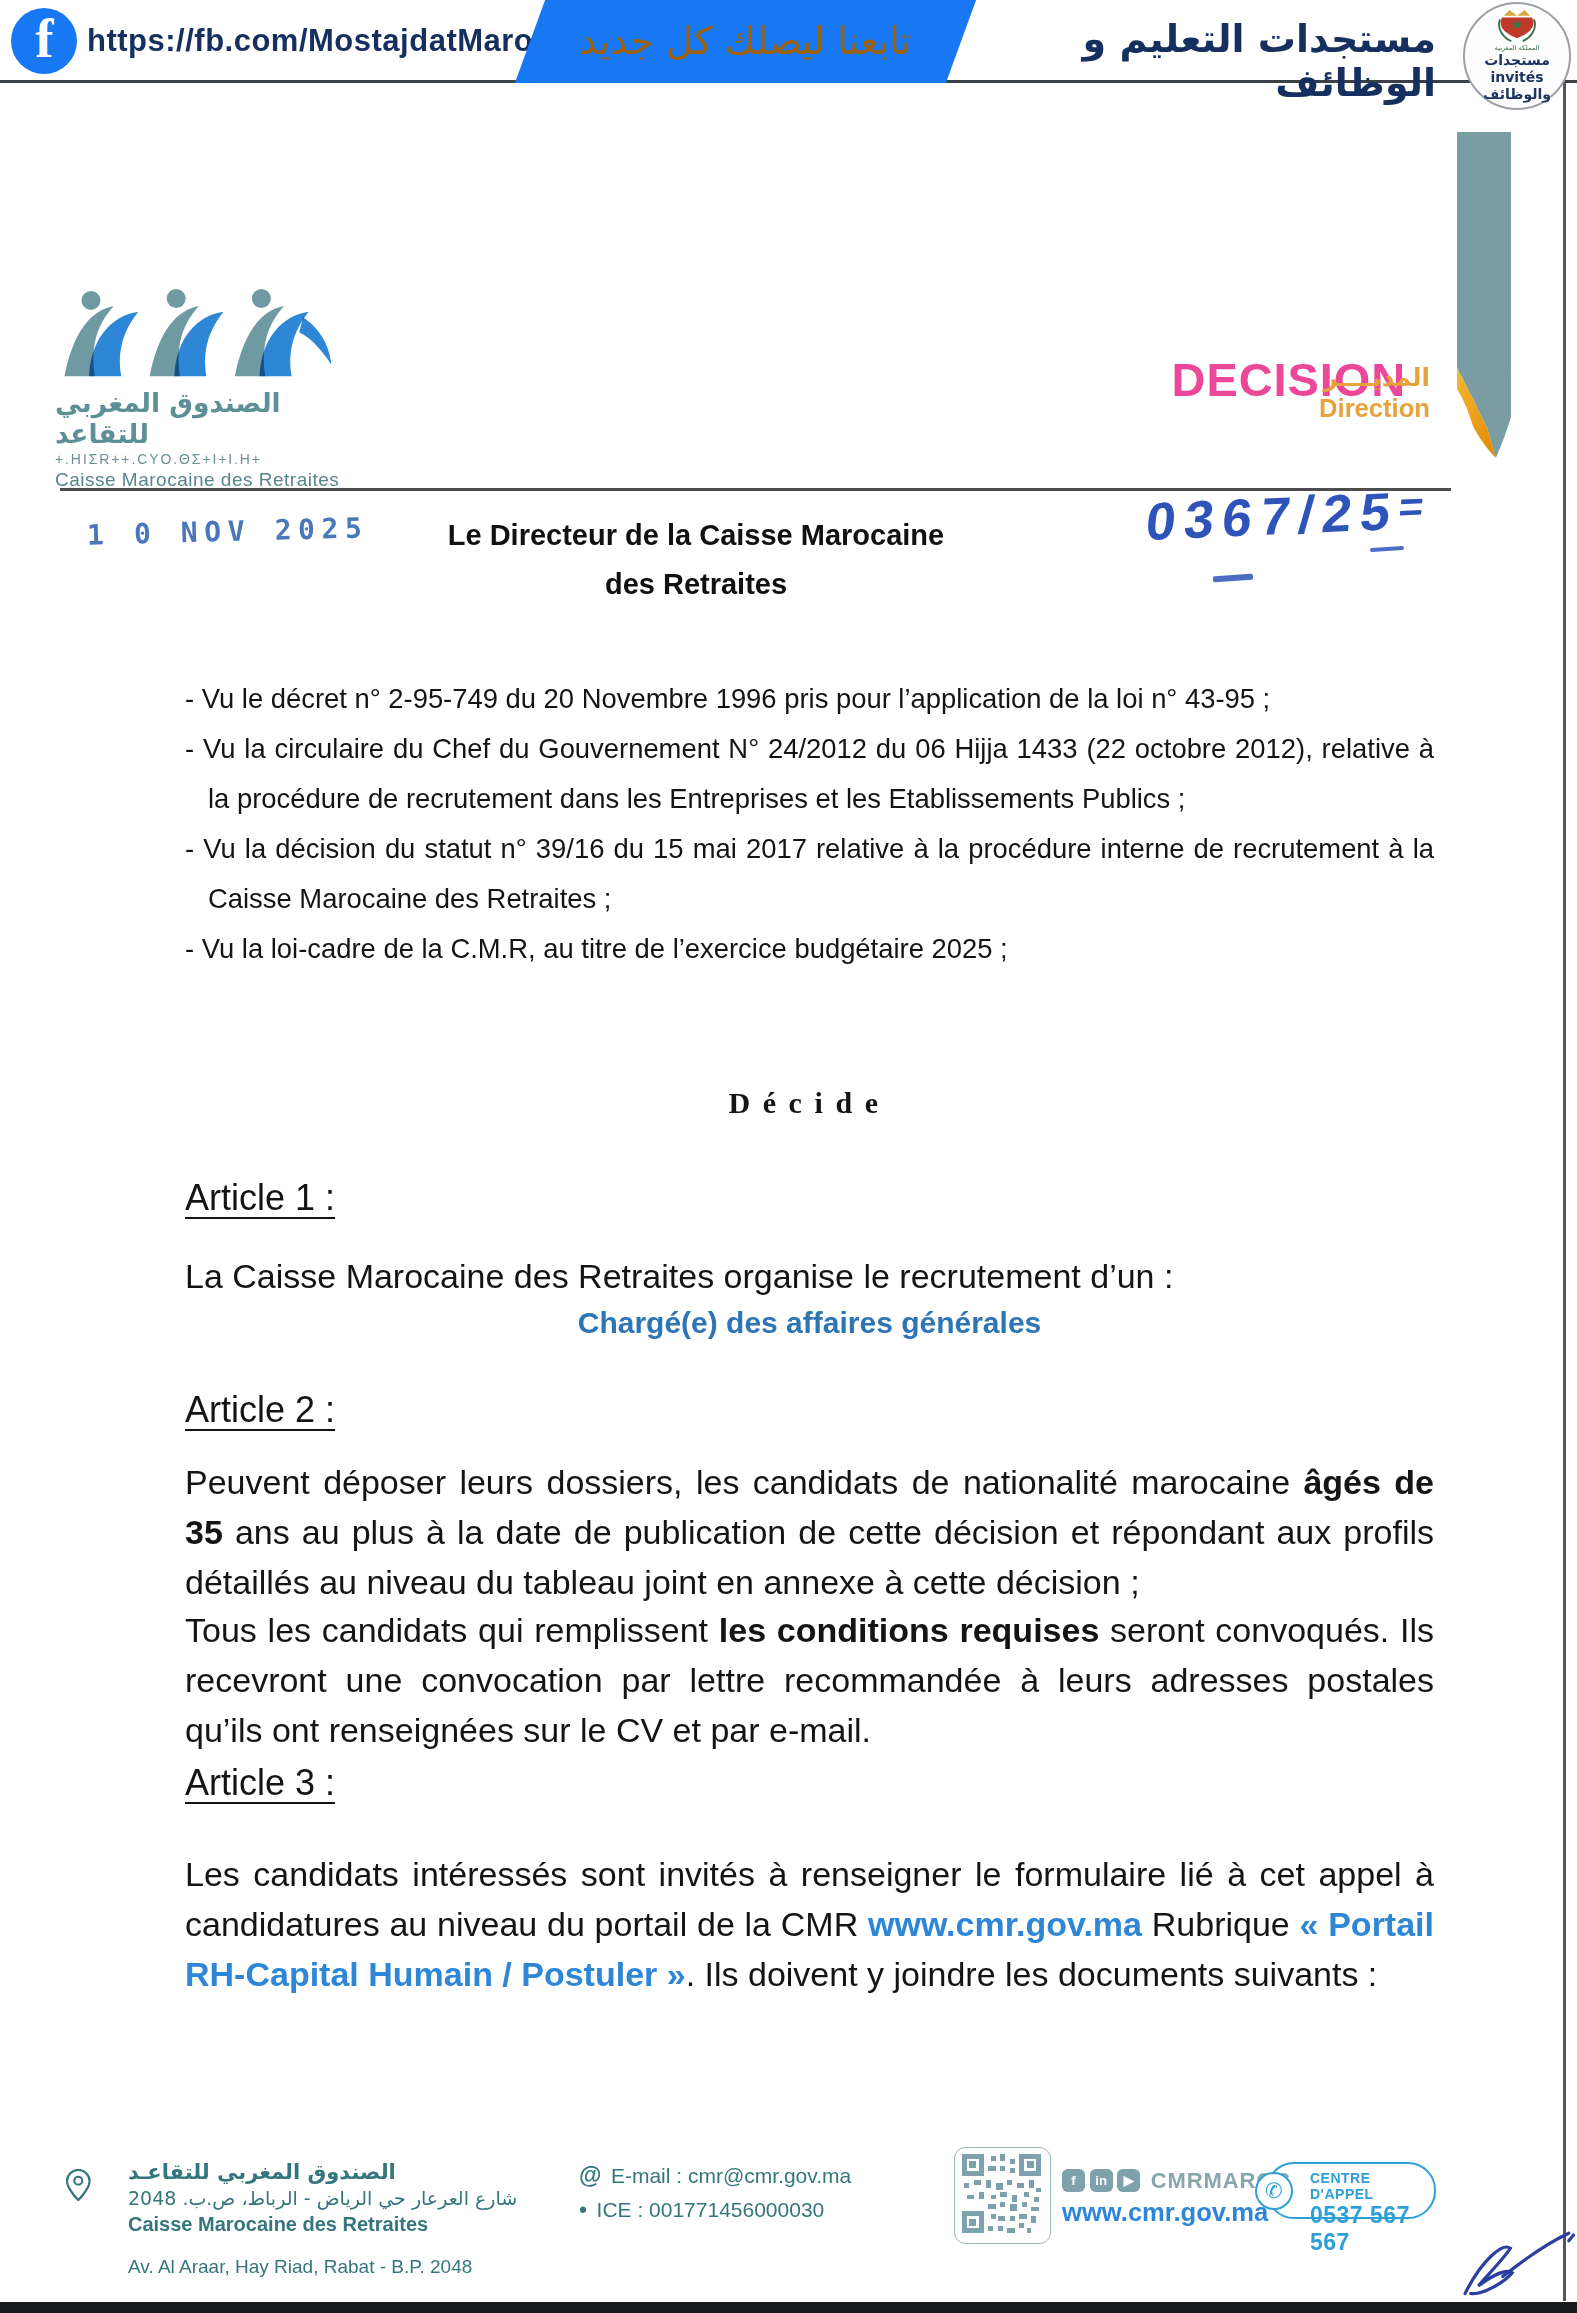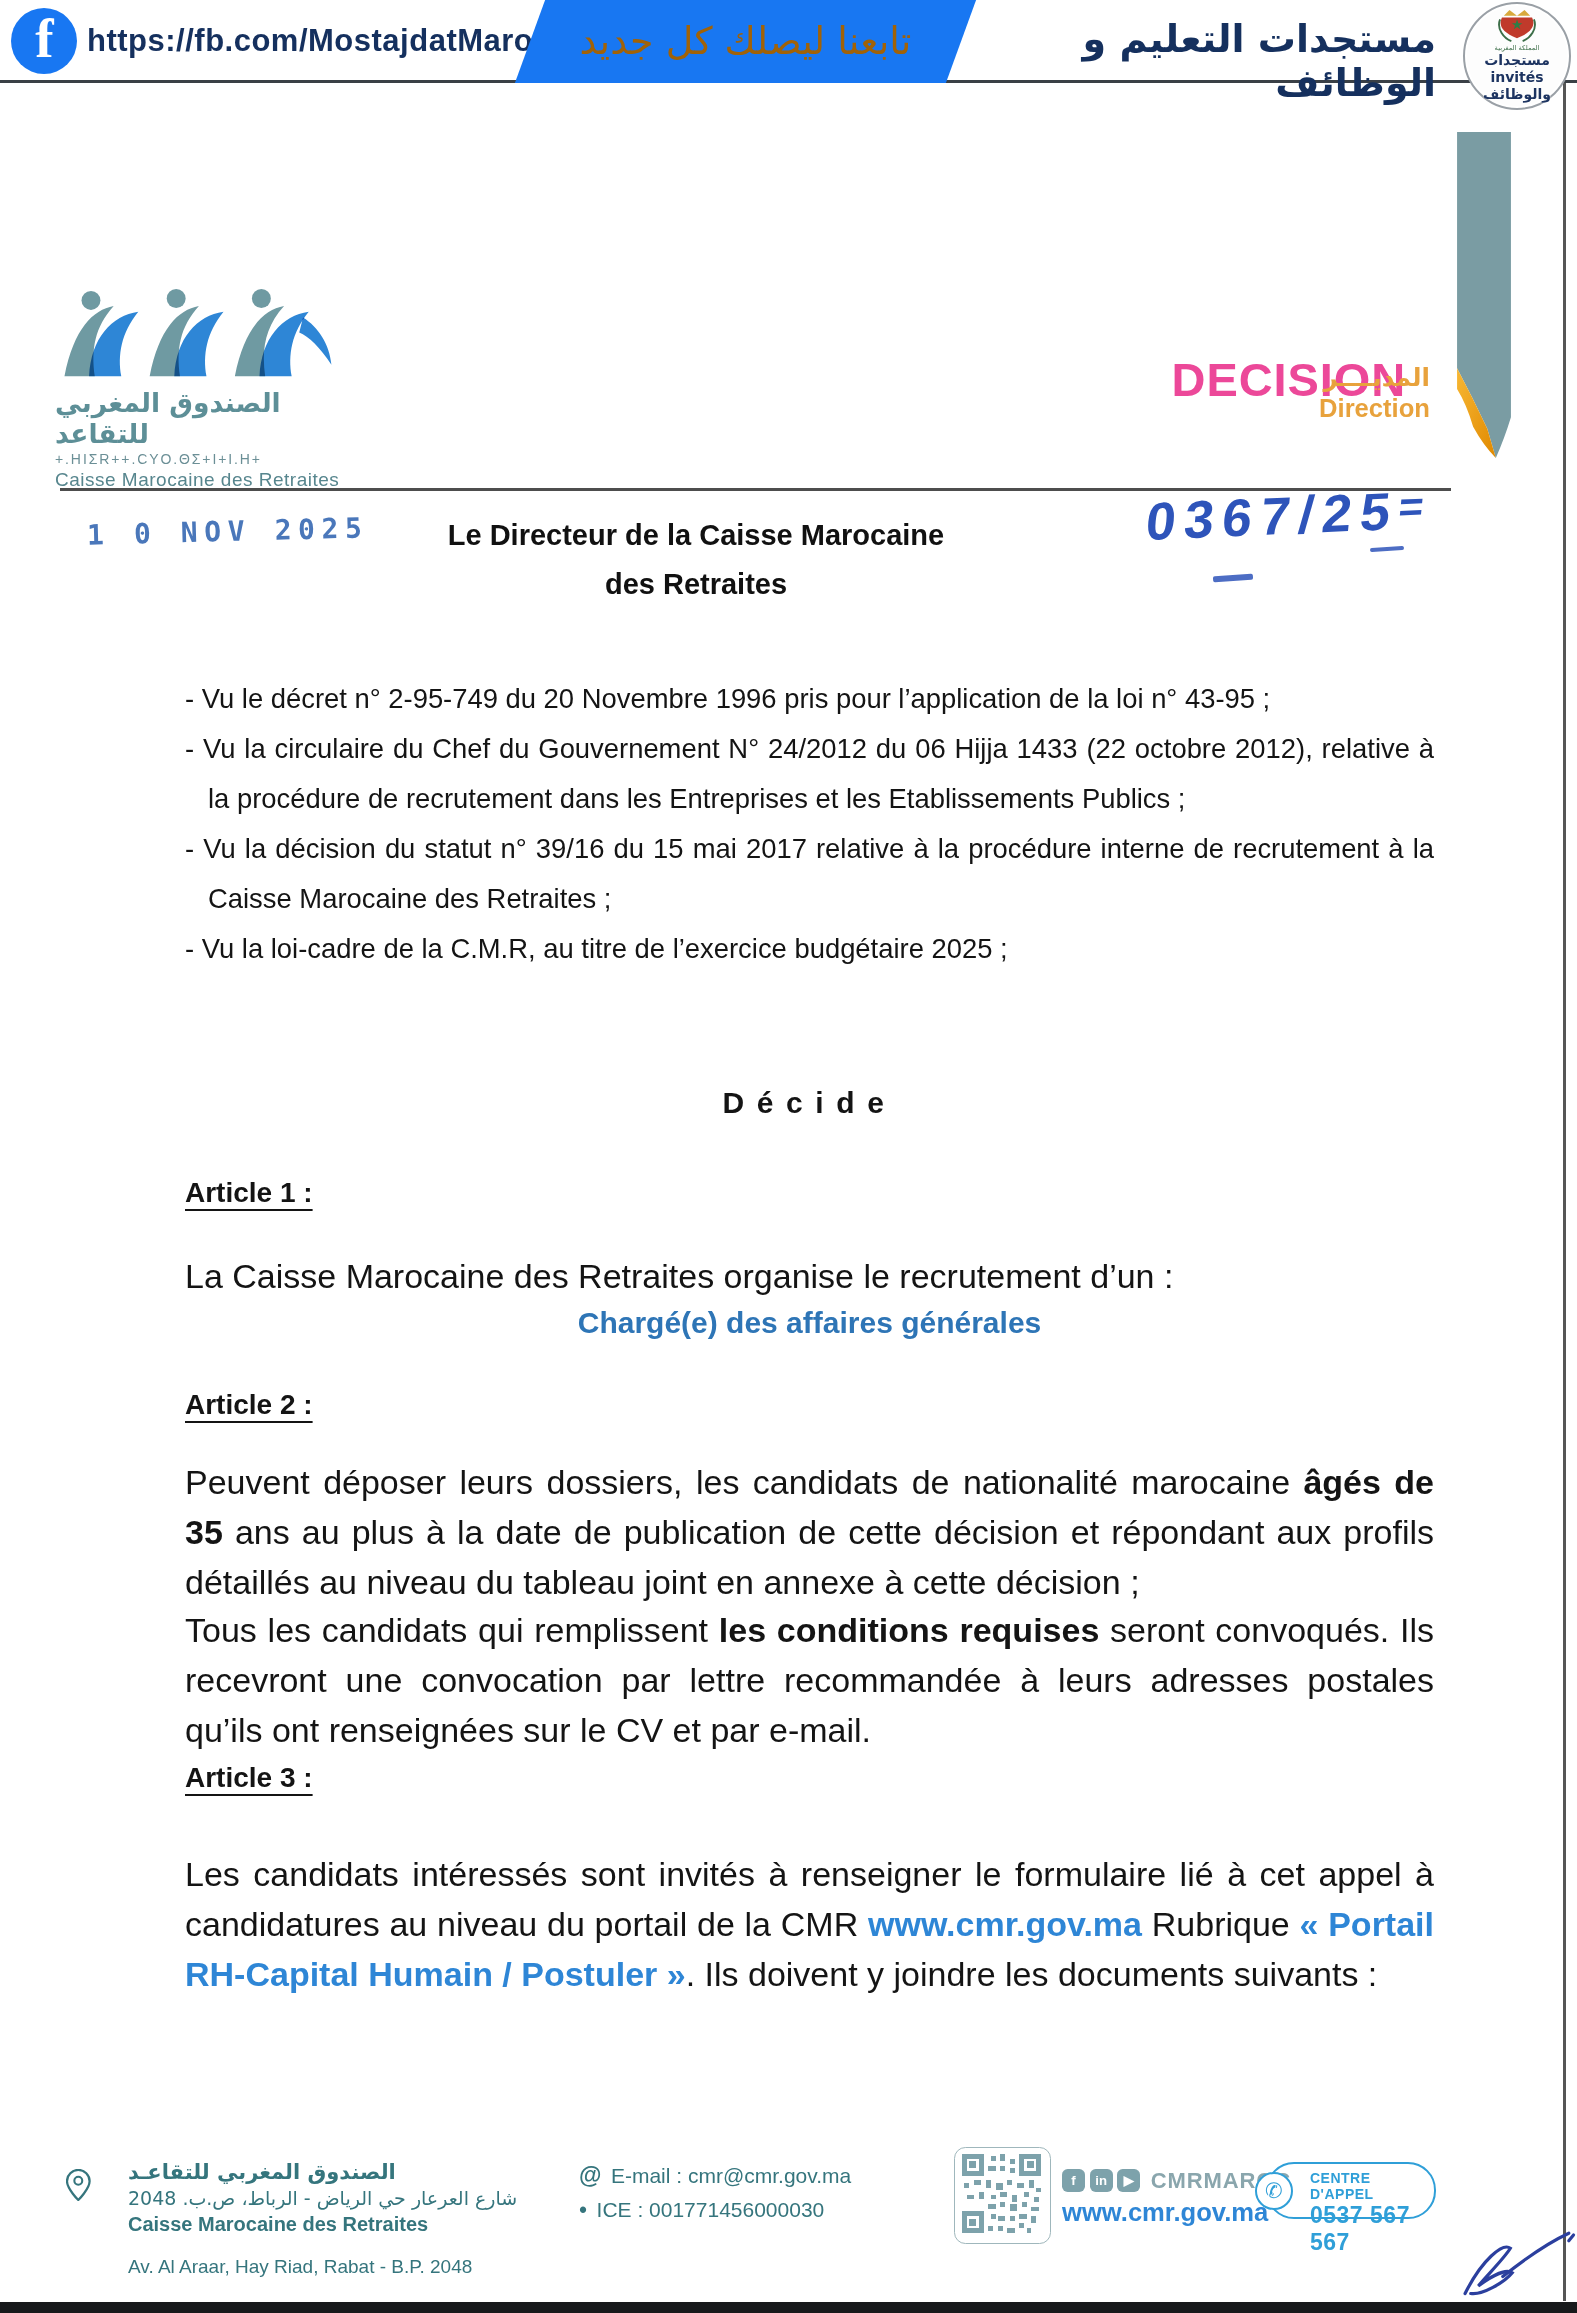--- a/index.html
+++ b/index.html
@@ -72,21 +72,21 @@
   .main-heading { position:absolute; left:218px; top:511px; width:956px; text-align:center;
     font-size:29px; font-weight:bold; color:#111; line-height:49px; }
 
   
   .content { position:absolute; left:185px; width:1249px; color:#141414; }
   .vu-list { top:674px; font-size:27.4px; line-height:50px; }
   .vu-item { padding-left:23px; text-indent:-23px; text-align:justify; text-align-last:left; }
 
   .decide { top:1086px; text-align:center; font-size:30px; font-weight:bold;
     letter-spacing:0.42em; }
-  .art-title { font-size:28px; font-weight:bold; text-decoration:underline;
+  .art-title { font-size:36px; font-weight:normal; text-decoration:underline;
     text-decoration-thickness:1.9px; text-underline-offset:6.6px; }
   .a1-title { top:1177px; } .a2-title { top:1389px; } .a3-title { top:1762px; }
   .para { font-size:34px; line-height:50px; text-align:justify; text-align-last:left; }
   .a1-intro { top:1251px; }
   .job-title { top:1306px; text-align:center; font-size:30px; font-weight:bold; color:#2e75b6; }
   .a2-p1 { top:1457px; } .a2-p2 { top:1605px; } .a3-p { top:1849px; }
   .bold { font-weight:bold; }
   .blue-link { color:#2e86d6; font-weight:bold; text-decoration:none; }
 
   
@@ -205,21 +205,21 @@
     <div>des Retraites</div>
   </div>
 
   <div class="content vu-list" style="position:absolute;">
     <div class="vu-item">- Vu le décret n° 2-95-749 du 20 Novembre 1996 pris pour l’application de la loi n° 43-95 ;</div>
     <div class="vu-item">- Vu la circulaire du Chef du Gouvernement N° 24/2012 du 06 Hijja 1433 (22 octobre 2012), relative à la procédure de recrutement dans les Entreprises et les Etablissements Publics ;</div>
     <div class="vu-item">- Vu la décision du statut n° 39/16 du 15 mai 2017 relative à la procédure interne de recrutement à la Caisse Marocaine des Retraites ;</div>
     <div class="vu-item">- Vu la loi-cadre de la C.M.R, au titre de l’exercice budgétaire 2025 ;</div>
   </div>
 
-  <div class="content decide" style="position:absolute;">Décide</div>
+  <div class="content decide" style="position:absolute;font-family:Liberation Serif, serif;">Décide</div>
 
   <div class="content art-title a1-title" style="position:absolute;">Article 1 :</div>
   <div class="content para a1-intro" style="position:absolute;">La Caisse Marocaine des Retraites organise le recrutement d’un :</div>
   <div class="content job-title" style="position:absolute;">Chargé(e) des affaires générales</div>
 
   <div class="content art-title a2-title" style="position:absolute;">Article 2 :</div>
   <div class="content para a2-p1" style="position:absolute;"><span>Peuvent déposer leurs dossiers, les candidats de nationalité marocaine </span><span class="bold">âgés de 35</span><span> ans au plus à la date de publication de cette décision et répondant aux profils détaillés au niveau du tableau joint en annexe à cette décision ;</span></div>
   <div class="content para a2-p2" style="position:absolute;"><span>Tous les candidats qui remplissent </span><span class="bold">les conditions requises</span><span> seront convoqués. Ils recevront une convocation par lettre recommandée à leurs adresses postales qu’ils ont renseignées sur le CV et par e-mail.</span></div>
 
   <div class="content art-title a3-title" style="position:absolute;">Article 3 :</div>

